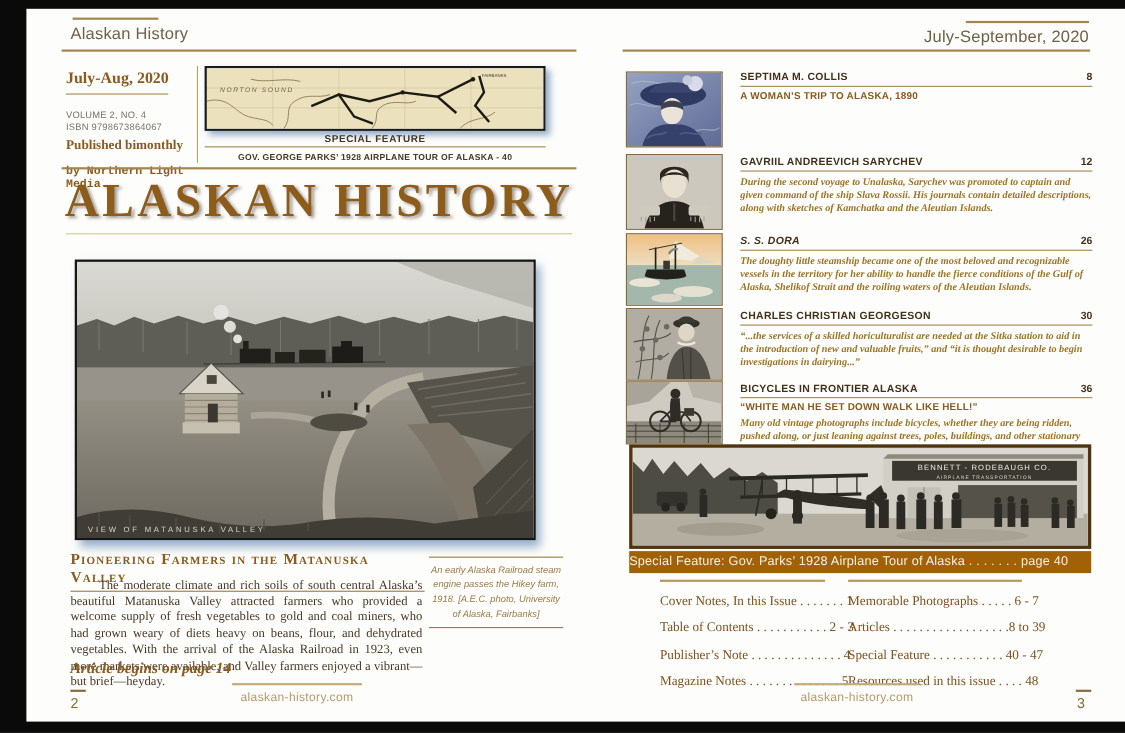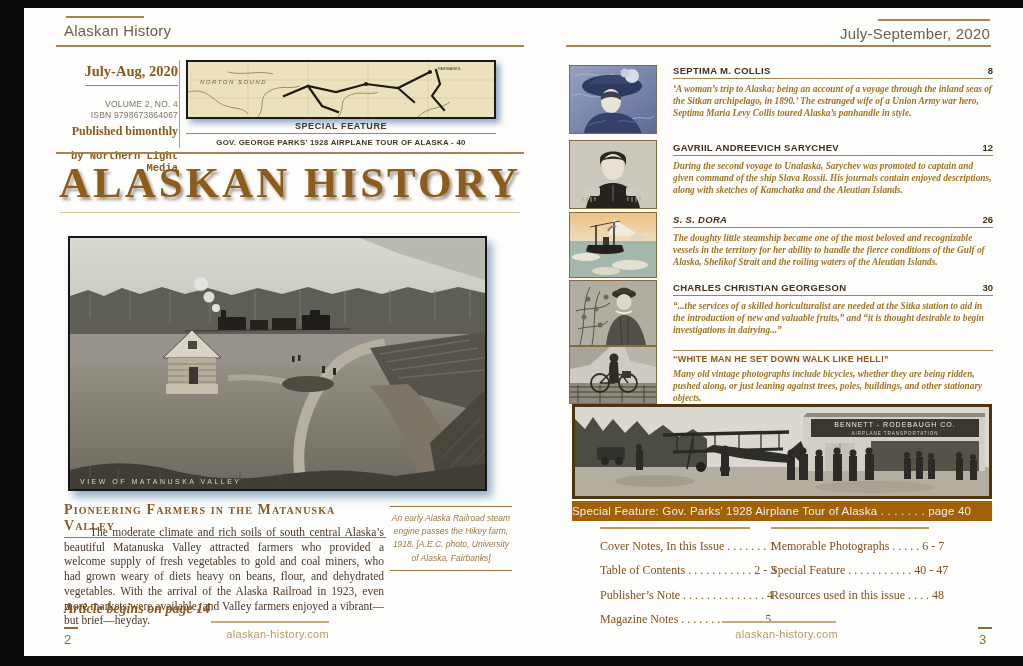--- a/index.html
+++ b/index.html
@@ -20,21 +20,21 @@
   .masthead{font-family:"Liberation Serif",serif;font-weight:bold;font-size:43px;color:#8d5c1a;
             letter-spacing:3px;text-align:center;text-shadow:2.5px 2.5px 3px rgba(80,68,55,.55);}
   .feat-heading{font-family:"Liberation Serif",serif;font-variant:small-caps;font-weight:bold;
                 font-size:14px;letter-spacing:1.1px;color:#8a5a1e;border-bottom:1.5px solid #9a7a45;
                 padding-bottom:3px;}
   .feat-body{font-family:"Liberation Serif",serif;font-size:11.5px;line-height:1.28;color:#4a3827;
              text-align:justify;text-indent:26px;}
   .feat-cont{font-family:Liberation Serif, serif;font-style:italic;font-weight:bold;font-size:14px;color:#8a5a1e;}
   .photo-cap{font-size:8.5px;font-style:italic;color:#9a7a45;line-height:1.55;text-align:center;}
   .cap-rule{border:0;border-top:1px solid #9a7a45;margin:0;}
-  .footer-site{font-size:11px;color:#b49a6a;text-align:right;letter-spacing:.3px;}
+  .footer-site{font-size:11px;color:#b49a6a;text-align:center;letter-spacing:.3px;}
   .footer-num{font-size:13px;color:#8a6a35;}
   .num-dash{background:#8a6a35;height:2px;width:14px;}
   .site-rule{background:#c2ab7d;height:2px;}
 
   .art-title-row{display:flex;justify-content:space-between;align-items:flex-end;}
   .art-title{font-size:9.5px;font-weight:bold;color:#42311a;letter-spacing:.3px;}
   .art-page{font-size:9.5px;font-weight:bold;color:#42311a;}
   .art-rule{height:1px;background:#a5854f;margin-top:2px;}
   .art-sub{font-size:9px;font-weight:bold;color:#8a5a1e;letter-spacing:.2px;margin-top:3px;}
   .art-desc{font-family:"Liberation Serif",serif;font-style:italic;font-weight:bold;font-size:9.3px;
@@ -48,21 +48,21 @@
 </head>
 <body>
 
 <div id="screen">
   <div id="spread">
 
     <div class="abs rule" style="left:42px;top:8px;width:78px;height:2px;"></div>
     <div class="abs hdr-title" style="left:40px;top:14px;">Alaskan History</div>
     <div class="abs rule" style="left:32px;top:37px;width:468px;height:2px;"></div>
 
-    <div class="abs" style="left:36px;top:54px;width:118px;text-align:right;">
+    <div class="abs" style="left:36px;top:54px;width:118px;text-align:left;">
       <span class="issue-date">July-Aug, 2020</span>
       <div class="issue-meta" style="margin-top:13px;">VOLUME 2, NO. 4</div>
       <div class="issue-meta">ISBN 9798673864067</div>
       <div class="issue-freq" style="margin-top:2px;">Published bimonthly</div>
       <div class="issue-pub" style="margin-top:11px;">by Northern Light Media</div>
     </div>
     <div class="abs" style="left:155px;top:52px;width:1px;height:88px;background:#b9a06a;"></div>
 
     <div class="abs" style="left:162px;top:52px;width:306px;height:55px;border:2px solid #1a1a1a;box-shadow:4px 4px 6px rgba(125,155,190,.85);overflow:hidden;">
       <svg width="306" height="55" viewBox="0 0 306 55">
@@ -210,21 +210,21 @@
           <path d="M18,60 C24,54 30,58 36,54 M48,56 C54,52 62,58 68,55"></path>
         </g>
       </svg>
     </div>
     <div class="abs" style="left:649px;top:57px;width:320px;">
       <div class="art-title-row">
         <span class="art-title">SEPTIMA M. COLLIS</span>
         <span class="art-page">8</span>
       </div>
       <div class="art-rule"></div>
-      <div class="art-desc">‘A woman’s trip to Alaska; being an account of a voyage through the inland seas of the Sitkan archipelago, in 1890.’ The estranged wife of a Union Army war hero, Septima Maria Levy Collis toured Alaska’s panhandle in style.</div>
+      <div class="art-sub">A WOMAN’S TRIP TO ALASKA, 1890</div>
     </div>
 
     <div class="abs thumb" style="left:545px;top:132px;width:86px;height:67px;">
       <svg width="86" height="67" viewBox="0 0 86 67">
         <rect width="86" height="67" fill="#d6d2c9"></rect>
         <rect width="86" height="67" fill="#bdb8ac" opacity="0.4"></rect>
         <path d="M30,18 C30,8 56,8 56,18 L56,26 C56,12 30,12 30,26 Z" fill="#2b2620"></path>
         <ellipse cx="43" cy="26" rx="11" ry="13" fill="#e8e0d0"></ellipse>
         <path d="M32,20 C36,14 50,14 54,20 C50,17 36,17 32,20 Z" fill="#2b2620"></path>
         <path d="M16,67 C20,48 32,42 43,42 C54,42 66,48 70,67 Z" fill="#26231e"></path>
@@ -235,21 +235,21 @@
           </g>
         <path d="M43,44 L43,60" stroke="#4a453c" stroke-width="2"></path>
       </svg>
     </div>
     <div class="abs" style="left:649px;top:134px;width:320px;">
       <div class="art-title-row">
         <span class="art-title">GAVRIIL ANDREEVICH SARYCHEV</span>
         <span class="art-page">12</span>
       </div>
       <div class="art-rule"></div>
-      <div class="art-desc">During the second voyage to Unalaska, Sarychev was promoted to captain and given command of the ship Slava Rossii. His journals contain enjoyed descriptions, along with sketches of Kamchatka and the Aleutian Islands.</div>
+      <div class="art-desc">During the second voyage to Unalaska, Sarychev was promoted to captain and given command of the ship Slava Rossii. His journals contain detailed descriptions, along with sketches of Kamchatka and the Aleutian Islands.</div>
     </div>
 
     <div class="abs thumb" style="left:545px;top:204px;width:86px;height:64px;">
       <svg width="86" height="64" viewBox="0 0 86 64">
         <defs>
             <linearGradient id="dsky" x1="0" y1="0" x2="0" y2="1">
               <stop offset="0" stop-color="#eec084"></stop>
               <stop offset="1" stop-color="#eedfc2"></stop>
             </linearGradient>
           </defs>
@@ -321,20 +321,24 @@
           </g>
         <circle cx="44" cy="11" r="4.5" fill="#2e2c26"></circle>
         <path d="M40,15 C38,24 40,30 39,36 L49,36 C49,28 48,20 48,15 Z" fill="#2e2c26"></path>
         <circle cx="30" cy="36" r="9" stroke="#2e2c26" stroke-width="1.8" fill="none"></circle>
         <circle cx="58" cy="36" r="9" stroke="#2e2c26" stroke-width="1.8" fill="none"></circle>
         <path d="M30,36 L40,26 L52,28 L58,36 M40,26 L44,36 L30,36" stroke="#2e2c26" stroke-width="1.5" fill="none"></path>
         <rect x="52" y="24" width="9" height="7" fill="#3c3931"></rect>
       </svg>
     </div>
     <div class="abs" style="left:649px;top:340px;width:320px;">
+      <div class="art-title-row">
+        <span class="art-title">BICYCLES IN FRONTIER ALASKA</span>
+        <span class="art-page">36</span>
+      </div>
       <div class="art-rule"></div>
       <div class="art-sub">“WHITE MAN HE SET DOWN WALK LIKE HELL!”</div>
       <div class="art-desc">Many old vintage photographs include bicycles, whether they are being ridden, pushed along, or just leaning against trees, poles, buildings, and other stationary objects.</div>
     </div>
 
     <div class="abs" style="left:548px;top:396px;width:414px;height:89px;border:3px solid #50340f;overflow:hidden;background:#c9c6bd;">
       <svg width="414" height="89" viewBox="0 0 414 89">
         <rect width="414" height="89" fill="#dad8d0"></rect>
         <path d="M0,12 L10,22 L18,10 L28,24 L38,12 L50,26 L62,14 L74,28 L88,18 L104,30 L118,22 L132,32 L132,62 L0,62 Z" fill="#4c4c44"></path>
         <rect y="60" width="414" height="29" fill="#b3ae9f"></rect>
@@ -398,20 +402,21 @@
     <div class="abs banner" style="left:548px;top:493px;width:420px;height:20px;line-height:20px;">Special Feature: Gov. Parks’ 1928 Airplane Tour of Alaska . . . . . . . page 40</div>
 
     <div class="abs toc-col" style="left:576px;top:519px;width:150px;">
       <div class="toc-item">Cover Notes, In this Issue . . . . . . .  1</div>
       <div class="toc-item">Table of Contents . . . . . . . . . . .  2 - 3</div>
       <div class="toc-item">Publisher’s Note  . . . . . . . . . . . . . .  4</div>
       <div class="toc-item">Magazine Notes  . . . . . . . . . . . . . . 5</div>
     </div>
     <div class="abs toc-col" style="left:747px;top:519px;width:158px;">
       <div class="toc-item">Memorable Photographs . . . . .  6 - 7</div>
+      <div class="toc-item">Articles  . . . . . . . . . . . . . . . . . .8 to 39</div>
       <div class="toc-item">Special Feature  . . . . . . . . . . . 40 - 47</div>
       <div class="toc-item">Resources used in this issue . . . .  48</div>
     </div>
 
     <div class="abs site-rule" style="left:698px;top:613px;width:114px;"></div>
     <div class="abs footer-site" style="left:696px;top:620px;width:118px;">alaskan-history.com</div>
     <div class="abs num-dash" style="left:954px;top:619px;"></div>
     <div class="abs footer-num" style="left:955px;top:624px;">3</div>
 
   </div>

